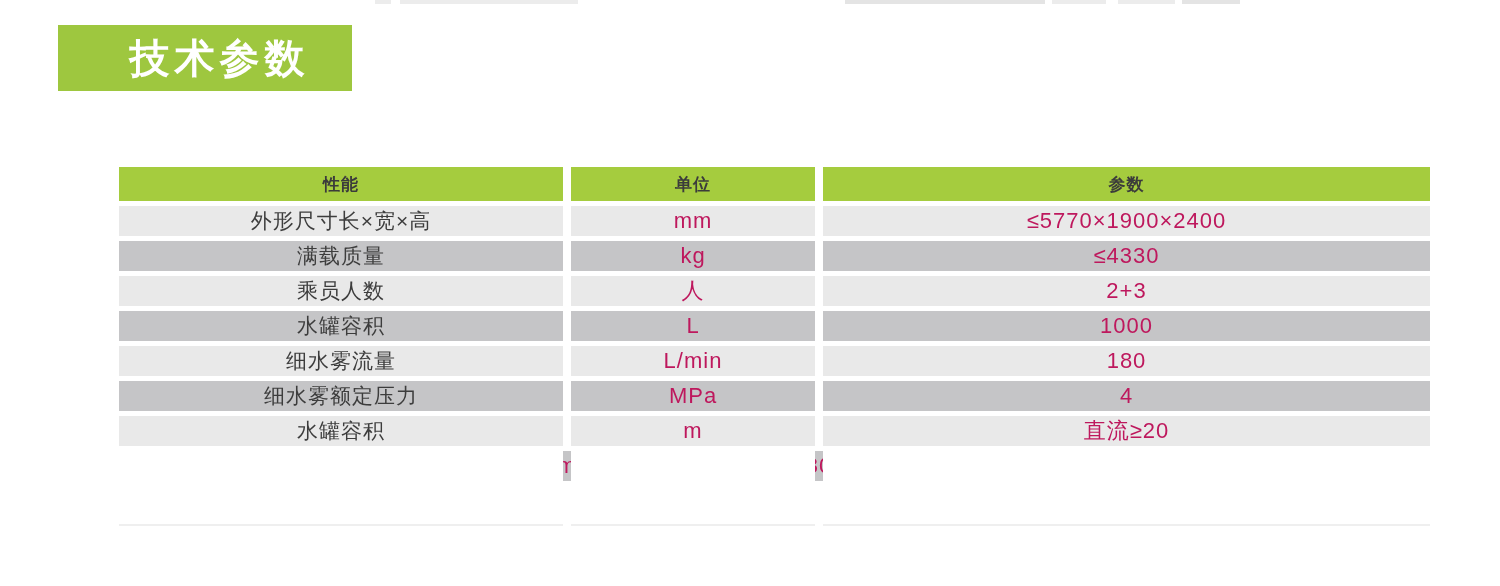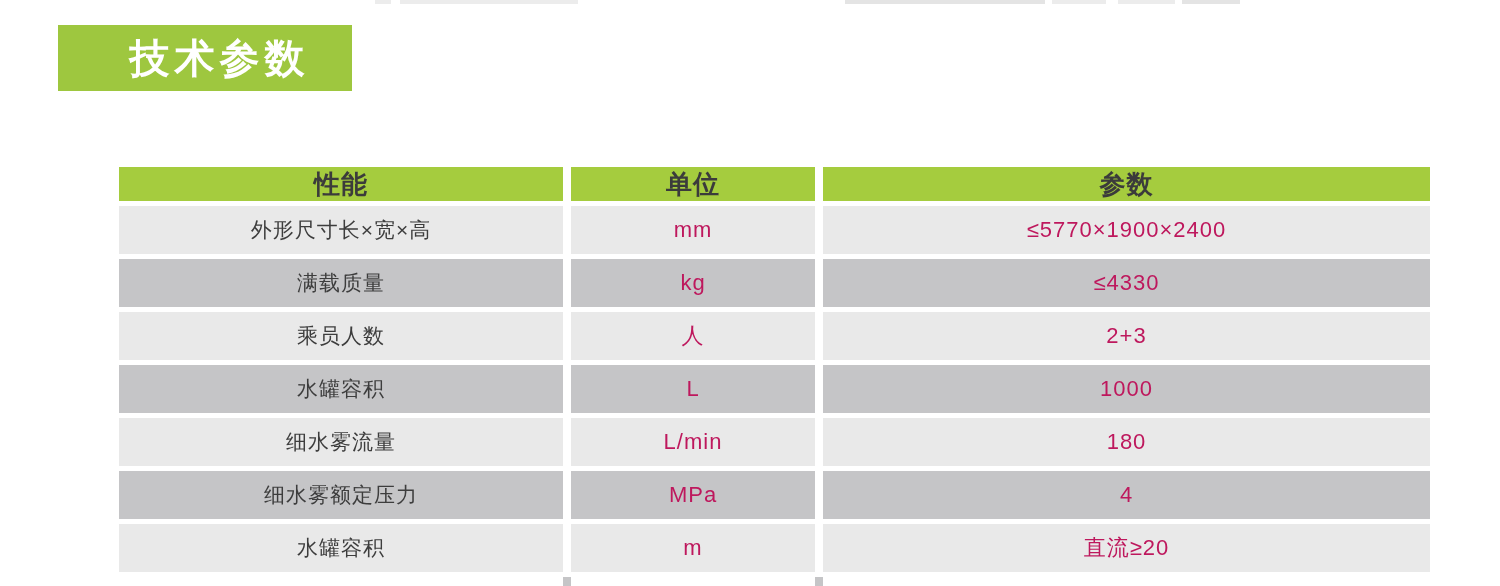--- a/index.html
+++ b/index.html
@@ -38,33 +38,33 @@
     margin-left:24px;
   }
 
   
   .spec-table{
     position:absolute;left:119px;top:167px;width:1311px;
   }
   .trow{
     display:grid;
     grid-template-columns:444px 8px 244px 8px 607px;
-    height:48px;
+    height:30px;
     margin-top:5px;
   }
   .trow.header{height:34px;margin-top:0;}
   .cell{
     display:flex;align-items:center;justify-content:center;
     overflow:hidden;white-space:nowrap;
   }
   .gut{background:transparent;}
   .header .cell{
     background:var(--header-green);
     font-weight:bold;
-    font-size:26px;
+    font-size:17px;
     color:var(--text-dark);
     letter-spacing:1px;
   }
   .row-light .cell{background:var(--row-light);}
   .row-dark  .cell{background:var(--row-dark);}
   .cell.name{font-size:21px;color:#3d3d3d;letter-spacing:1px;}
   .cell.unit,.cell.value{font-size:22px;color:#be185d;letter-spacing:1px;}
   .trow.empty{height:40px;}
   .trow.empty .cell{background:#ffffff;border-bottom:2px solid #efefef;}
 </style>

